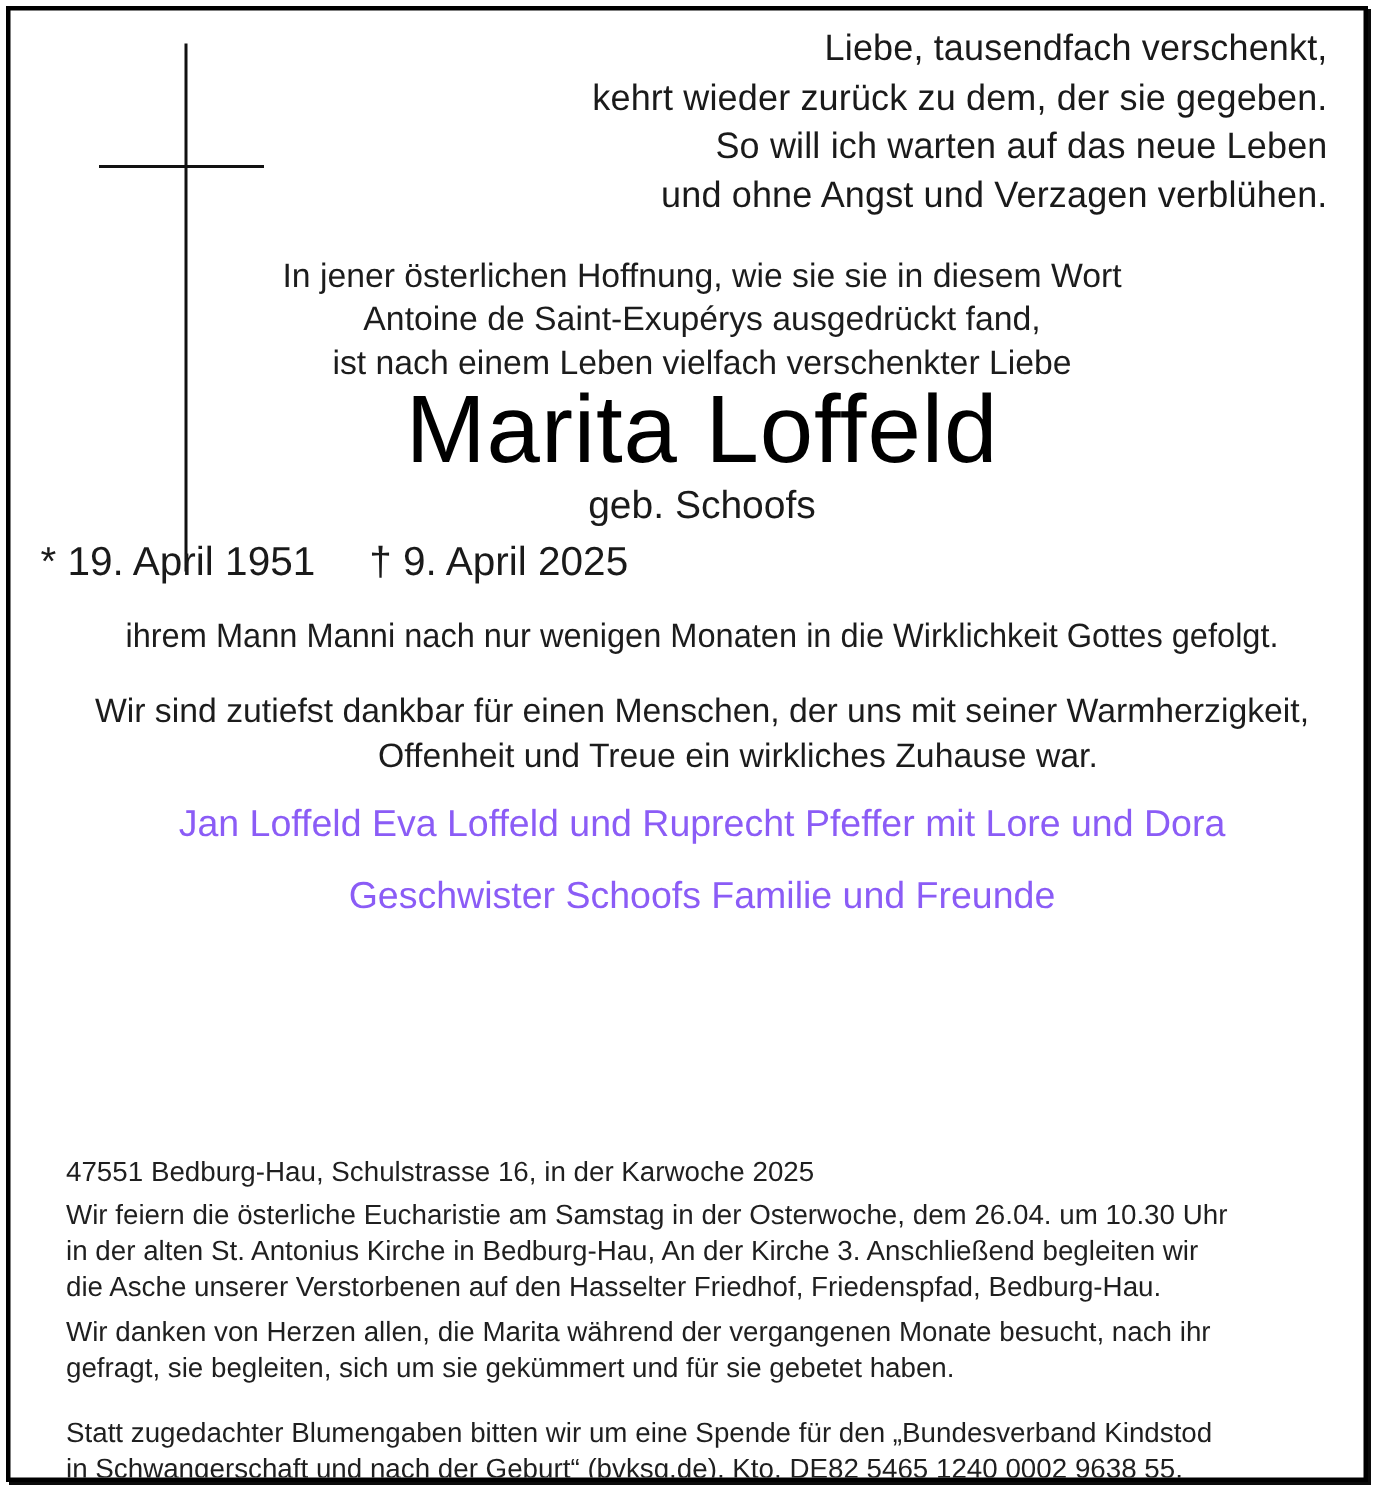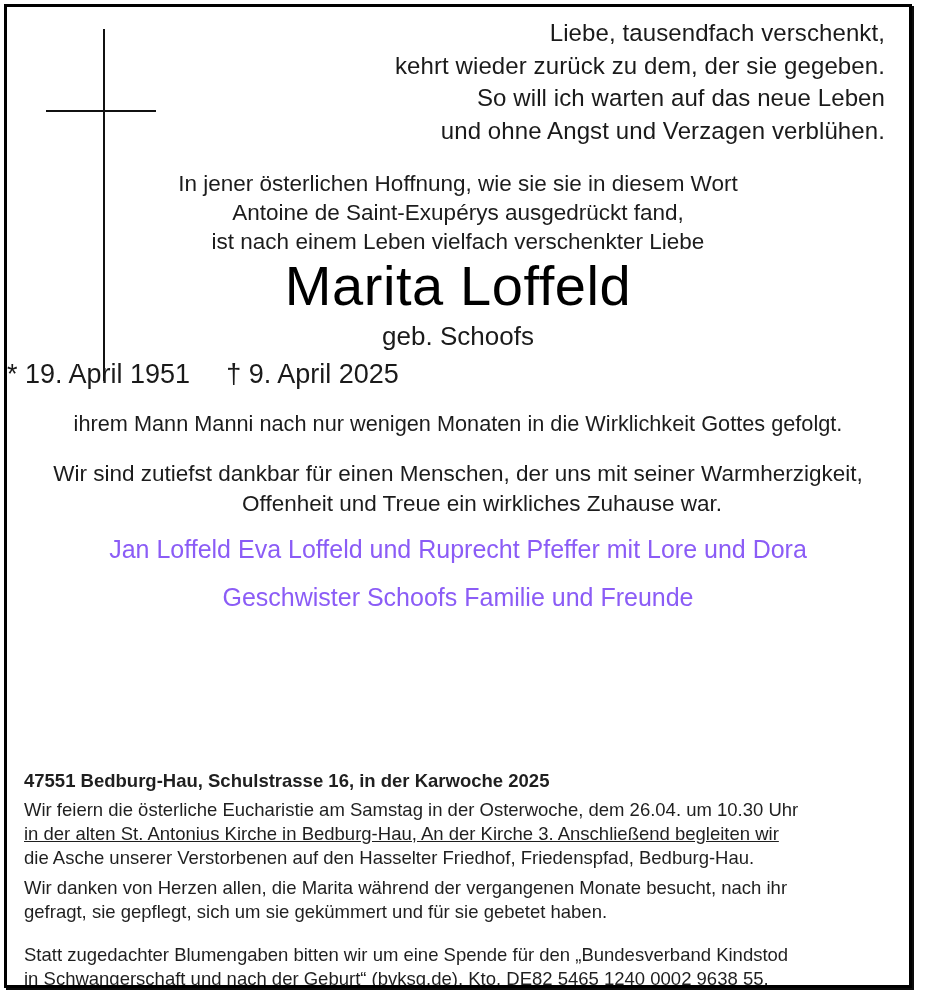--- a/index.html
+++ b/index.html
@@ -13,20 +13,21 @@
   }
   .notice{
     position:absolute;
     left:4px;top:4px;
     width:908px;height:984px;
     border:3px solid #000000;
     box-shadow:2px 2px 0 0 #0b0b0b;
     background:#ffffff;
     box-sizing:border-box;
     overflow:hidden;
+    padding-left:20px;
   }
   .inner{
     position:relative;
     width:100%;height:100%;
     box-sizing:border-box;
   }
 
   
   .cross{position:absolute;left:0;top:0;width:230px;height:400px;}
   .cross .v{
@@ -61,21 +62,21 @@
     line-height:29px;
     color:#1c1c1c;
     font-weight:300;
   }
   .intro div{white-space:nowrap;}
 
   
   .name{
     position:absolute;left:0;right:0;top:251px;
     text-align:center;
-    font-size:56px;
+    font-size:64px;
     line-height:56px;
     letter-spacing:.6px;
     color:#000;
     font-weight:400;
   }
   .maiden{
     position:absolute;left:0;right:0;top:313px;
     text-align:center;
     font-size:26px;
     line-height:32px;
@@ -180,32 +181,32 @@
 
     <div class="mourners">
       <div style="display: inline-block;">Jan Loffeld</div>
       <div style="display: inline-block;">Eva Loffeld und Ruprecht Pfeffer</div>
       <div style="display: inline-block;">mit Lore und Dora</div>
       <div style="display: inline-block;">Geschwister Schoofs</div>
       <div style="display: inline-block;">Familie und Freunde</div>
     </div>
 
     <div class="small sp-address">
-      <p style="display: inline-block; font-weight: bold;">47551 Bedburg-Hau, Schulstrasse 16, in der Karwoche 2025</p>
+      <p style="display: inline-block;">47551 Bedburg-Hau, Schulstrasse 16, in der Karwoche 2025</p>
     </div>
 
     <div class="small sp-mass">
       <p style="display: inline-block;">Wir feiern die österliche Eucharistie am Samstag in der Osterwoche, dem 26.04. um 10.30 Uhr</p>
-      <p style="display: inline-block; text-decoration: underline;">in der alten St. Antonius Kirche in Bedburg-Hau, An der Kirche 3. Anschließend begleiten wir</p>
+      <p style="display: inline-block;">in der alten St. Antonius Kirche in Bedburg-Hau, An der Kirche 3. Anschließend begleiten wir</p>
       <p style="display: inline-block;">die Asche unserer Verstorbenen auf den Hasselter Friedhof, Friedenspfad, Bedburg-Hau.</p>
     </div>
 
     <div class="small sp-thanks">
       <p style="display: inline-block;">Wir danken von Herzen allen, die Marita während der vergangenen Monate besucht, nach ihr</p>
-      <p style="display: inline-block;">gefragt, sie gepflegt, sich um sie gekümmert und für sie gebetet haben.</p>
+      <p style="display: inline-block;">gefragt, sie begleiten, sich um sie gekümmert und für sie gebetet haben.</p>
     </div>
 
     <div class="small sp-donation">
       <p style="display: inline-block; margin-top: 17px;">Statt zugedachter Blumengaben bitten wir um eine Spende für den „Bundesverband Kindstod</p>
       <p style="display: inline-block;">in Schwangerschaft und nach der Geburt“ (bvksg.de), Kto. DE82 5465 1240 0002 9638 55,</p>
       <p style="display: inline-block;">Sparkasse Rhein-Haardt, Kennwort: Sterbefall Marita Loffeld.</p>
     </div>
 
   </div>
 </div>

